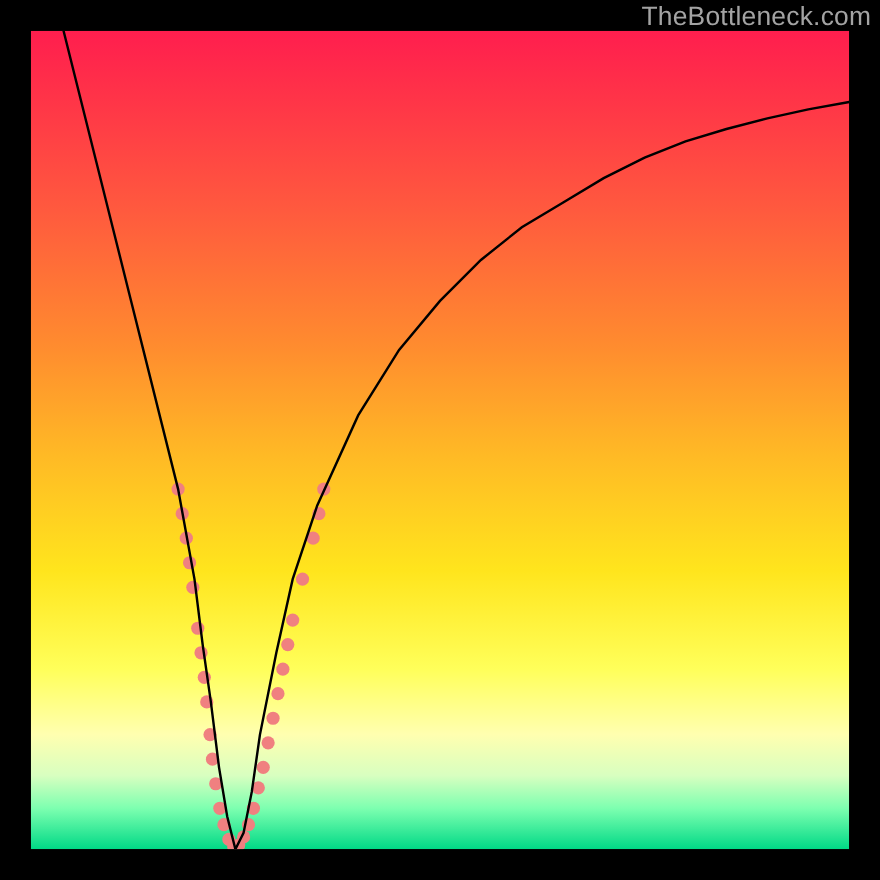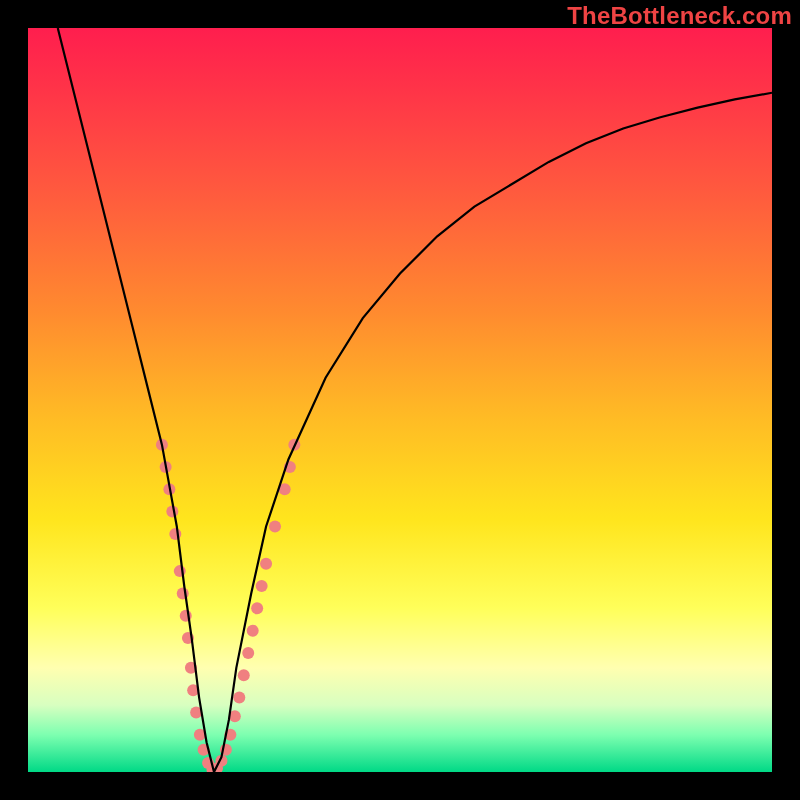--- a/index.html
+++ b/index.html
@@ -14,23 +14,23 @@
   .frame {
     position: relative;
     width: 800px;
     height: 800px;
     background: #000;
   }
   .watermark {
     position: absolute;
     top: 2px;
     right: 8px;
-    color: #ef4444;
+    color: #a3a3a3;
     font-size: 24px;
-    font-weight: 700;
+    font-weight: 400;
     letter-spacing: 0.2px;
     z-index: 20;
     user-select: none;
   }
   .plot-area {
     position: absolute;
     left: 28px;
     top: 28px;
     width: 744px;
     height: 744px;

